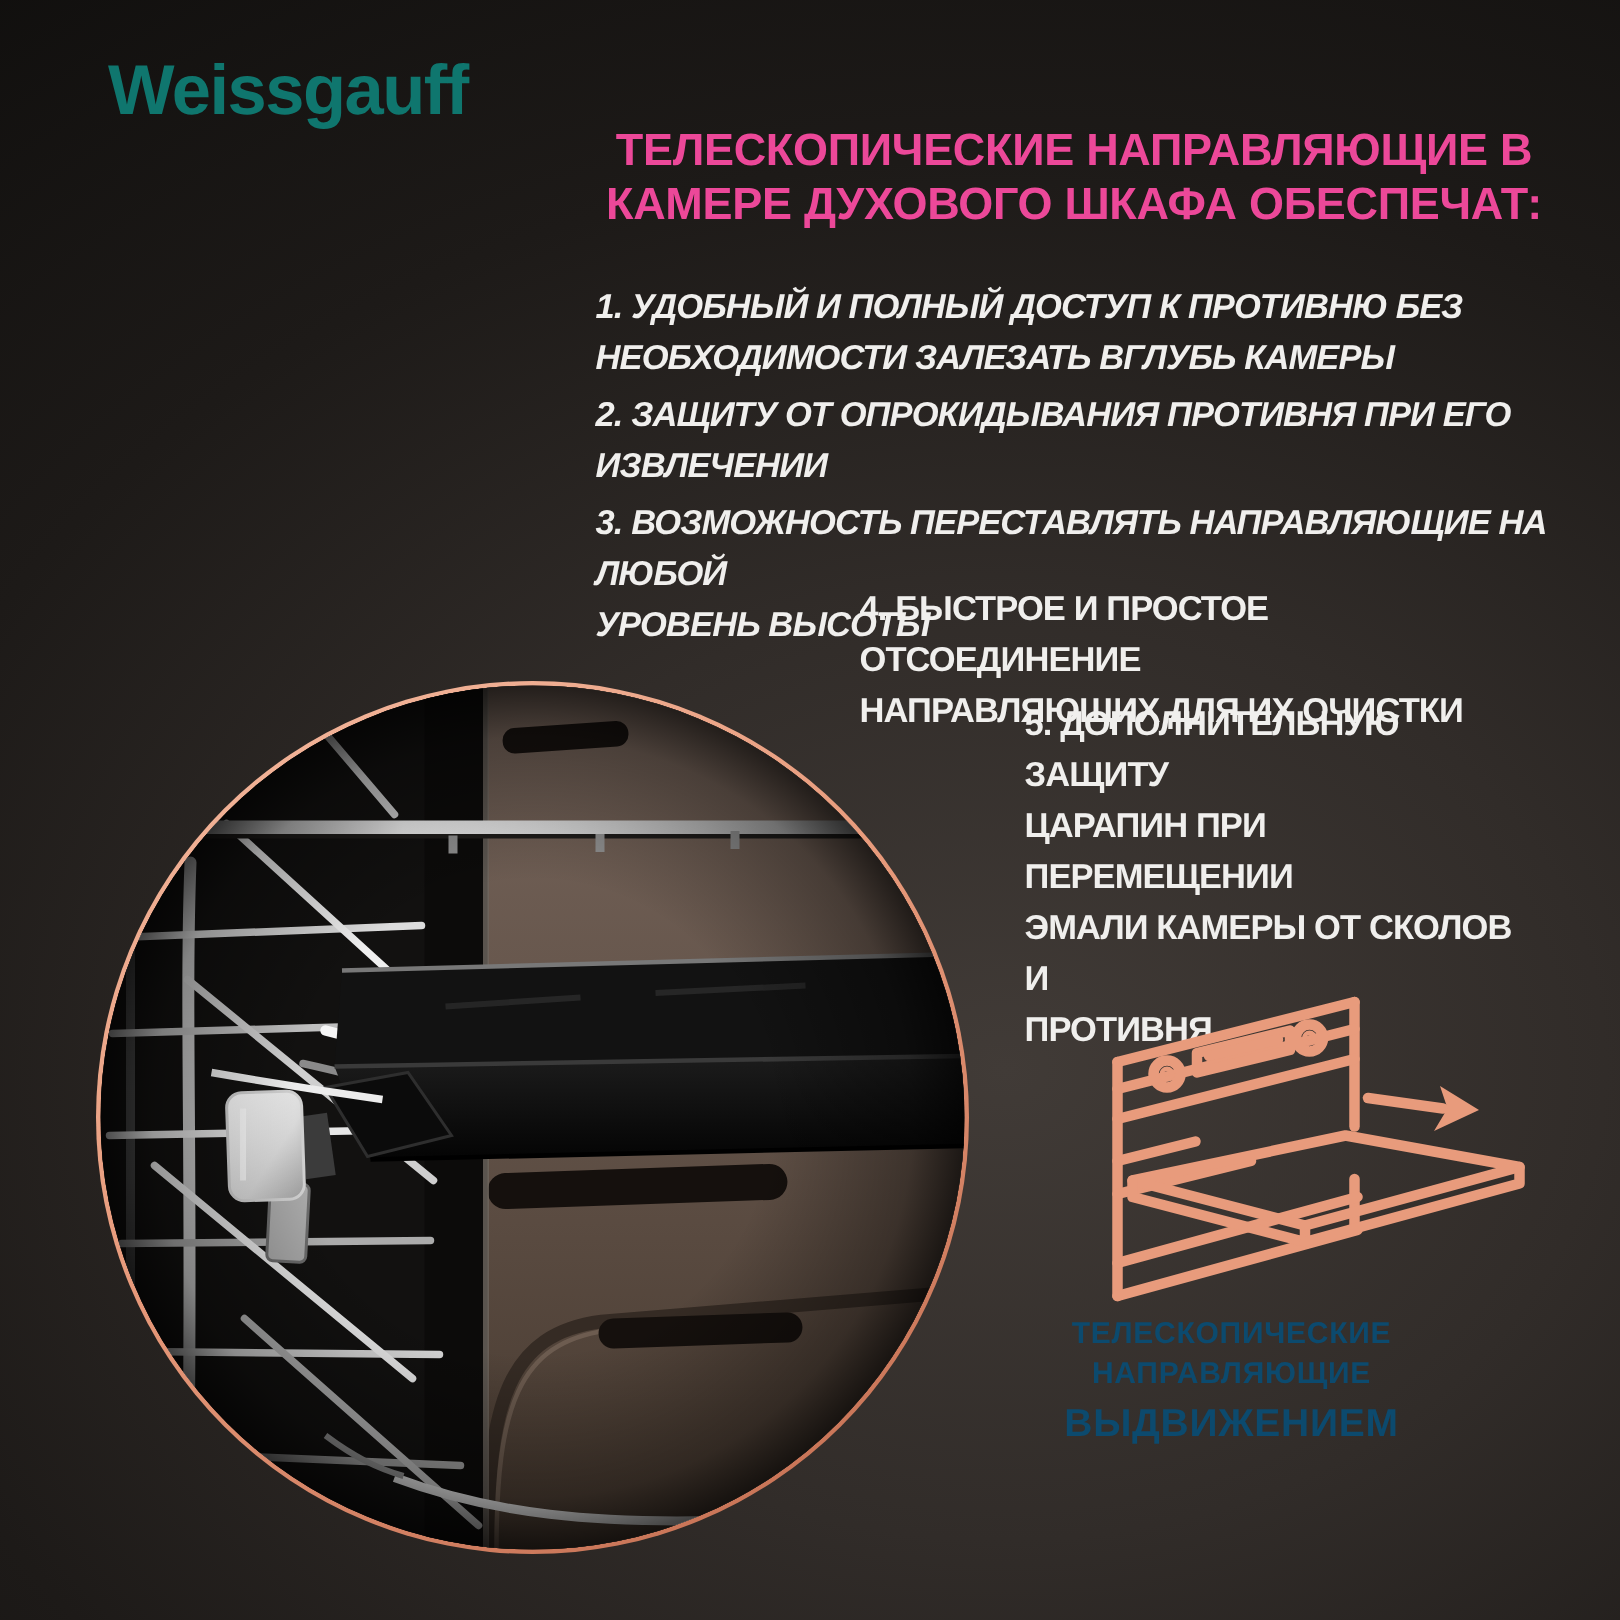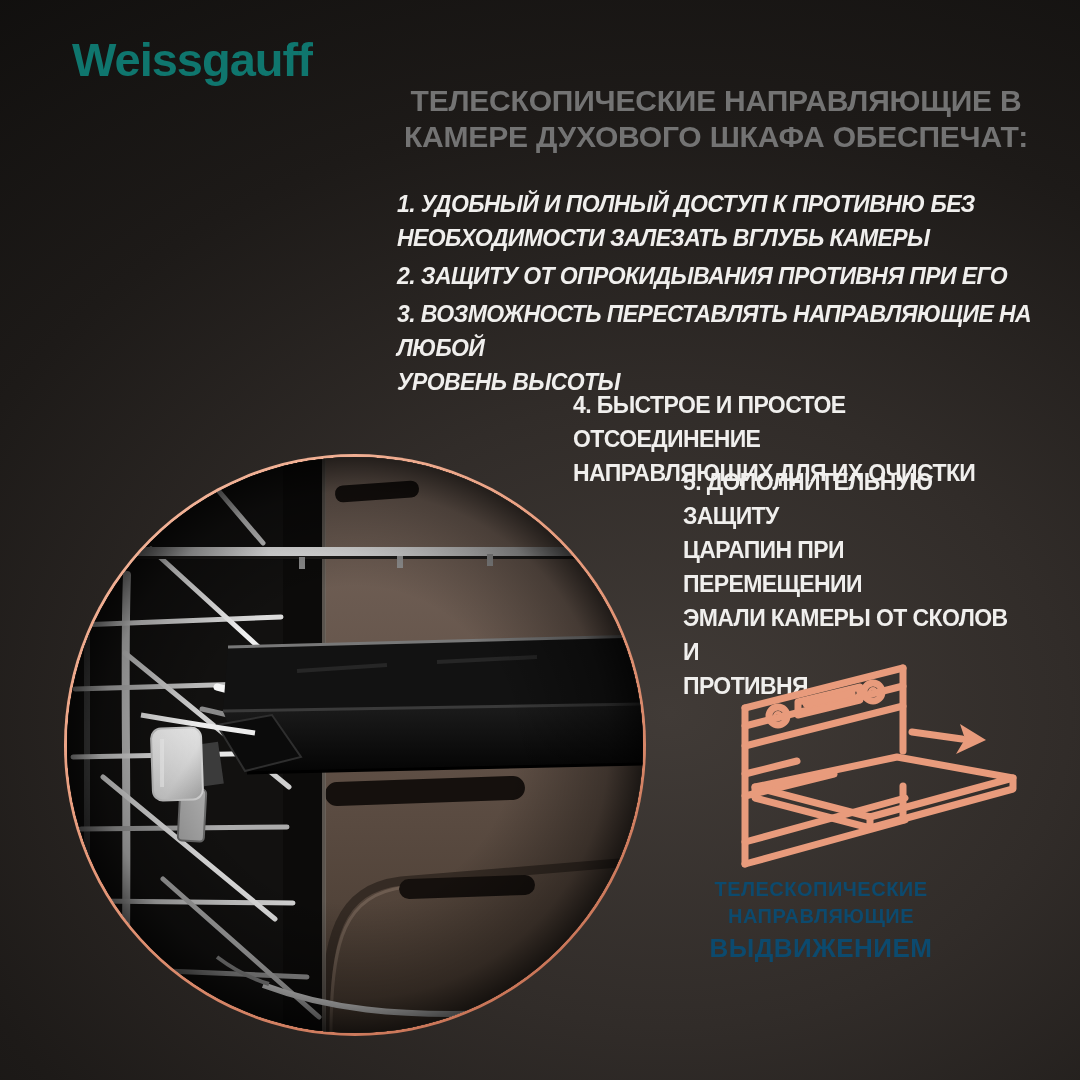--- a/index.html
+++ b/index.html
@@ -10,21 +10,21 @@
     font-family:"Liberation Sans", sans-serif;
     -webkit-font-smoothing:antialiased;
   }
   .abs{position:absolute;}
   .logo{
     left:72px;top:32px;
     color:#0f766e;font-size:47px;font-weight:700;letter-spacing:-1px;
   }
   .heading{
     left:398px;top:83px;width:636px;text-align:center;
-    color:#737373;font-size:30px;font-weight:700;line-height:36px;letter-spacing:-0.2px;
+    color:#ec4899;font-size:30px;font-weight:700;line-height:36px;letter-spacing:-0.2px;
   }
   .benefits{
     color:#F0EFED;font-size:23px;font-weight:700;line-height:34px;letter-spacing:-0.6px;
   }
   .benefits-1-3{left:397px;top:187px;width:640px;font-style:italic;}
   .benefit-item{margin-bottom:4px;}
   .benefit-4{left:573px;top:388px;width:420px;}
   .benefit-5{left:683px;top:465px;width:330px;}
   .photo-ring{
     left:64px;top:454px;width:576px;height:576px;border-radius:50%;
@@ -51,20 +51,21 @@
   <div>КАМЕРЕ ДУХОВОГО ШКАФА ОБЕСПЕЧАТ:</div>
 </div>
 
 <div class="abs benefits benefits-1-3">
   <div class="benefit-item">
     <div>1. УДОБНЫЙ И ПОЛНЫЙ ДОСТУП К ПРОТИВНЮ БЕЗ</div>
     <div>НЕОБХОДИМОСТИ ЗАЛЕЗАТЬ ВГЛУБЬ КАМЕРЫ</div>
   </div>
   <div class="benefit-item">
     <div>2. ЗАЩИТУ ОТ ОПРОКИДЫВАНИЯ ПРОТИВНЯ ПРИ ЕГО</div>
+    <div>ИЗВЛЕЧЕНИИ</div>
   </div>
   <div class="benefit-item">
     <div>3. ВОЗМОЖНОСТЬ ПЕРЕСТАВЛЯТЬ НАПРАВЛЯЮЩИЕ НА ЛЮБОЙ</div>
     <div>УРОВЕНЬ ВЫСОТЫ</div>
   </div>
 </div>
 
 <div class="abs benefits benefit-4">
   <div>4. БЫСТРОЕ И ПРОСТОЕ ОТСОЕДИНЕНИЕ</div>
   <div>НАПРАВЛЯЮЩИХ ДЛЯ ИХ ОЧИСТКИ</div>

